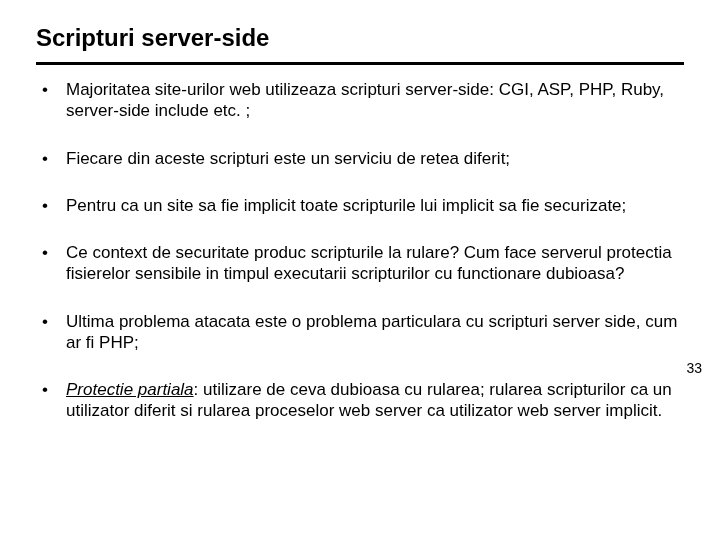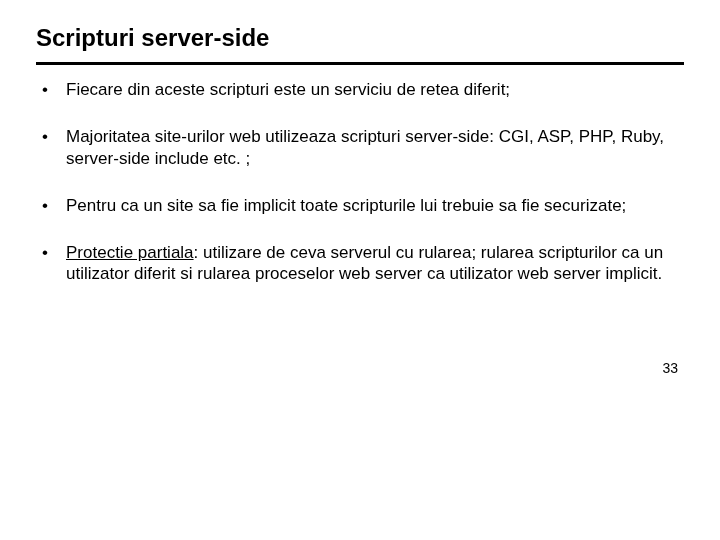--- a/index.html
+++ b/index.html
@@ -47,32 +47,34 @@
     left: 6px;
     top: 0;
     font-size: 17px;
     color: #000;
   }
   .link-blue {
     color: #000000;
   }
   .pagenum {
     position: absolute;
-    right: 42px;
+    right: 18px;
     bottom: 16px;
     font-size: 14px;
     color: #000;
   }
 </style>
 </head>
 <body>
 
 <div class="slide">
   <h1 class="title">Scripturi server-side</h1>
   <hr class="title-rule">
   <ul class="bullets">
+      <li><span>Majoritatea site-urilor web utilizeaza scripturi server-side: CGI, ASP, PHP, Ruby, server-side include etc. ;</span></li>
       <li><span>Fiecare din aceste scripturi este un serviciu de retea diferit;</span></li>
-      <li><span>Majoritatea site-urilor web utilizeaza scripturi server-side: CGI, ASP, PHP, Ruby, server-side include etc. ;</span></li>
-      <li><span>Pentru ca un site sa fie implicit </span><span class="link-blue">toate</span><span> scripturile lui trebuie sa fie securizate;</span></li>
-      <li><span class="link-blue" style="text-decoration: underline;">Protectie partiala</span><span>: utilizare de ceva serverul cu </span><span class="link-blue">rularea</span><span>; rularea scripturilor ca un utilizator diferit si rularea proceselor web server ca utilizator web server implicit.</span></li>
+      <li><span>Pentru ca un site sa fie implicit </span><span class="link-blue">toate</span><span> scripturile lui implicit sa fie securizate;</span></li>
+      <li><span>Ce context de securitate produc scripturile la rulare? Cum face serverul protectia fisierelor sensibile in timpul executarii scripturilor cu functionare dubioasa?</span></li>
+      <li><span>Ultima problema atacata este o problema particulara cu scripturi server side, cum ar fi PHP;</span></li>
+      <li><span class="link-blue" style="text-decoration: underline; font-style: italic;">Protectie partiala</span><span>: utilizare de ceva dubioasa cu </span><span class="link-blue">rularea</span><span>; rularea scripturilor ca un utilizator diferit si rularea proceselor web server ca utilizator web server implicit.</span></li>
     </ul>
   <div class="pagenum">33</div>
 </div>
 
 </body></html>

